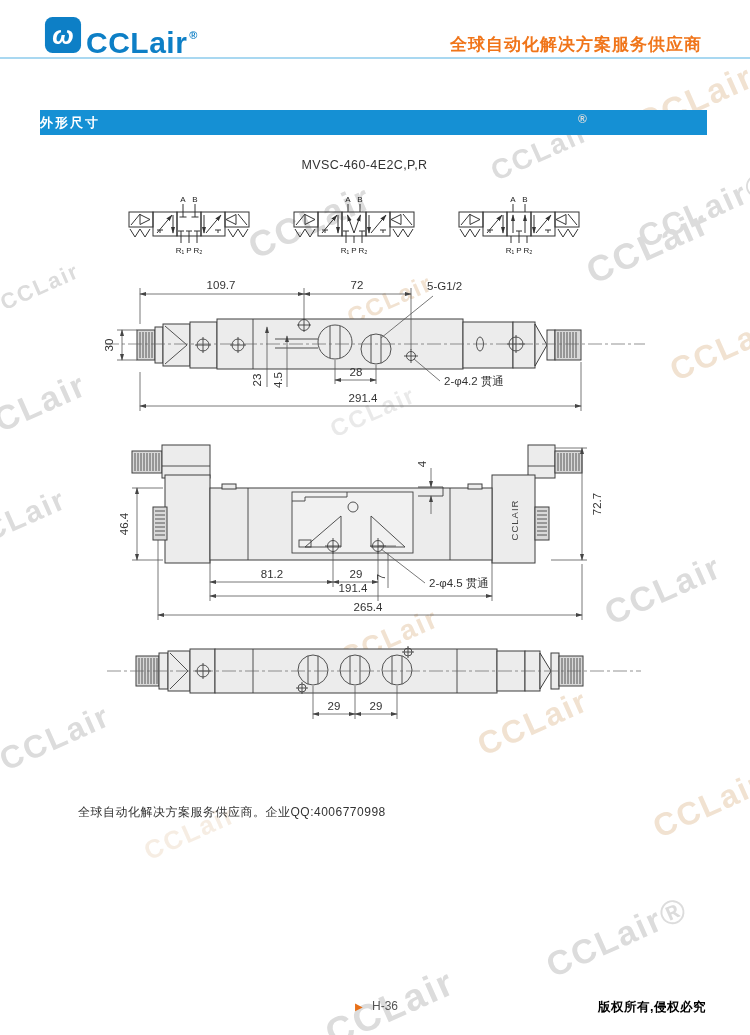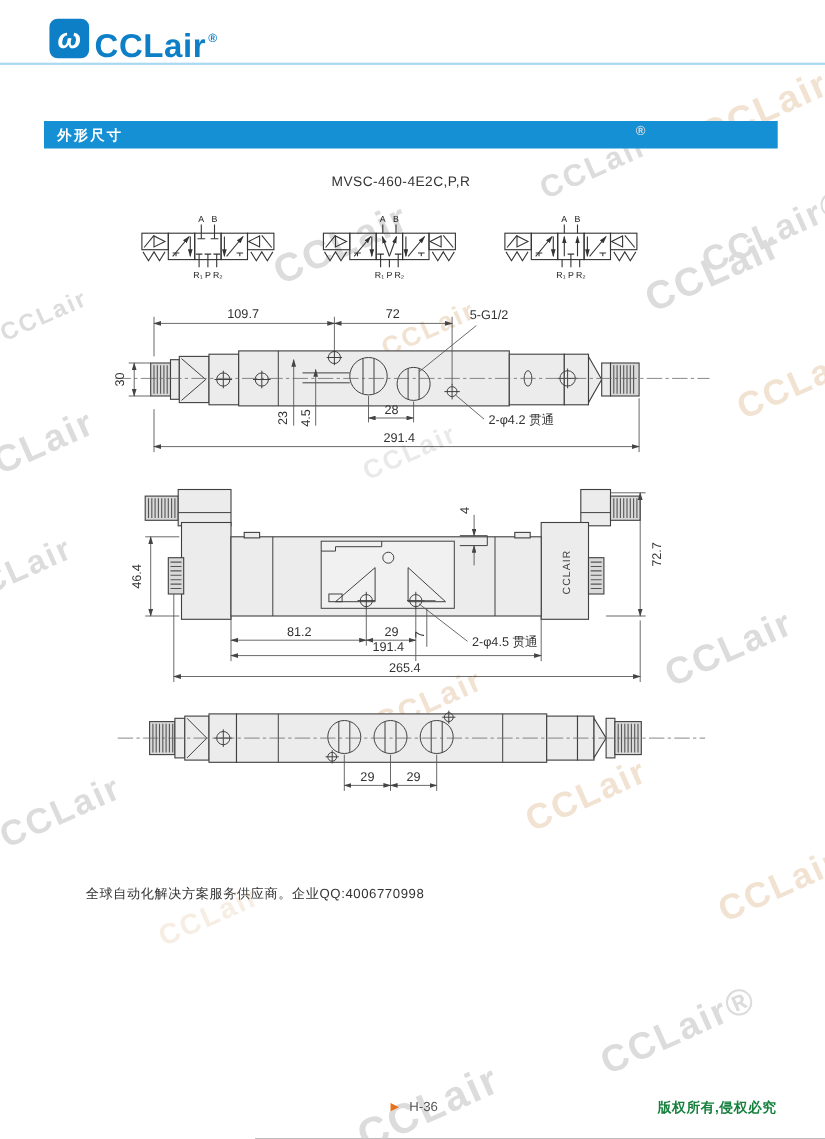--- a/index.html
+++ b/index.html
@@ -11,27 +11,27 @@
   }
   
   .logo-wrap { position:absolute; left:44px; top:16px; display:flex; align-items:flex-start; z-index:3; }
   .logo-box { width:38px; height:38px; }
   .brand-text { font-size:30px; font-weight:bold; color:#0d7fc6; line-height:38px; margin-left:4px; letter-spacing:0.5px; }
   .brand-reg { font-size:11px; color:#0d7fc6; font-weight:bold; vertical-align:14px; margin-left:2px; }
   .tagline { position:absolute; right:48px; top:33px; font-size:17px; font-weight:bold; color:#f0751a; letter-spacing:1px; z-index:3; }
   .header-divider { position:absolute; left:0; top:57px; width:750px; height:2px; background:#a9d8f1; z-index:3; }
   
   .section-bar { position:absolute; left:40px; top:110px; width:667px; height:25px; background:#1590d4; z-index:2; }
-  .section-bar .bar-title { color:#fff; font-size:13px; font-weight:bold; line-height:25px; padding-left:12px; letter-spacing:2px; }
+  .section-bar .bar-title { color:#fff; font-size:13px; font-weight:bold; line-height:25px; padding-left:0; letter-spacing:2px; }
   
   .model-title { position:absolute; left:0; top:158px; width:729px; text-align:center; font-size:12.5px; color:#333; letter-spacing:0.4px; z-index:2; }
   .note-text { position:absolute; left:78px; top:804px; font-size:12px; color:#333; letter-spacing:0.5px; z-index:2; }
   .footer-marker { position:absolute; left:355px; top:1001px; font-size:10px; color:#e87018; z-index:2; }
   .footer-page { position:absolute; left:372px; top:999px; font-size:12px; color:#555; z-index:2; }
-  .footer-copy { position:absolute; left:598px; top:999px; font-size:12.5px; font-weight:bold; color:#15803d; letter-spacing:0.5px; z-index:2; }
+  .footer-copy { position:absolute; left:598px; top:999px; font-size:12.5px; font-weight:bold; color:#000000; letter-spacing:0.5px; z-index:2; }
   
   .schematic { position:absolute; z-index:2; }
   .s1 { left:127px; top:192px; } .s2 { left:292px; top:192px; } .s3 { left:457px; top:192px; }
   .dwg { position:absolute; z-index:2; }
   .dwg-top { left:95px; top:272px; }
   .dwg-front { left:95px; top:430px; }
   .dwg-bottom { left:95px; top:641px; }
   svg text { font-family:"Liberation Sans","DejaVu Sans",sans-serif; }
   .dimtxt { font-size:11.5px; fill:#333; }
   .lbltxt { font-size:11.5px; fill:#333; }
@@ -68,20 +68,21 @@
   <span class="wm wm-g" style="left:617px; top:937px; font-size:34px;">CCLair®</span>
   <span class="wm wm-g" style="left:390px; top:1008px; font-size:38px;">CCLair</span>
 
   <div class="logo-wrap">
     <svg class="logo-box" viewBox="0 0 40 40">
       <rect x="1" y="1" width="38" height="38" rx="8" fill="#0d7fc6"></rect>
       <text x="20" y="29" text-anchor="middle" font-size="27" font-style="italic" font-weight="bold" fill="#ffffff">ω</text>
     </svg>
     <div class="brand-text"><span>CCLair</span><span class="brand-reg">®</span></div>
   </div>
+  <div class="tagline">全球自动化解决方案服务供应商</div>
   <div class="header-divider"></div>
 
   <div class="section-bar">
     <div class="bar-title">外形尺寸</div>
   </div>
 
   <div class="model-title">MVSC-460-4E2C,P,R</div>
 
   <svg class="schematic s1" width="136" height="70" viewBox="0 0 136 70">
     <defs>

